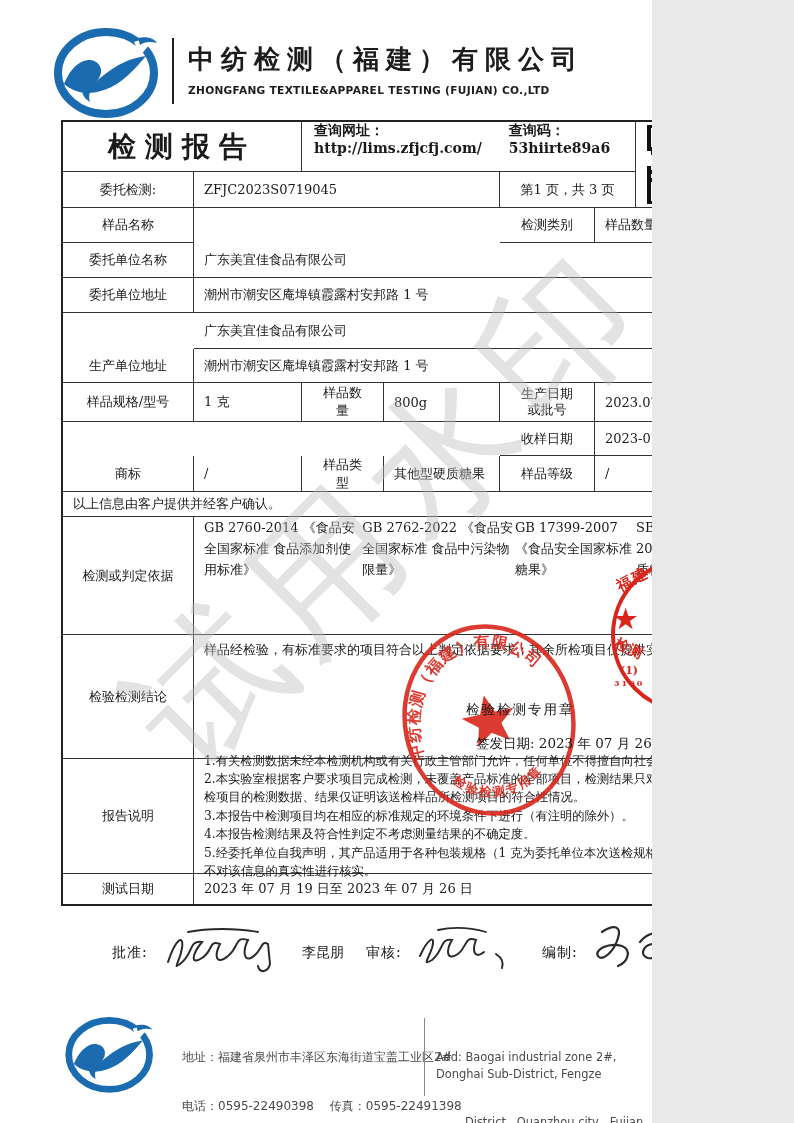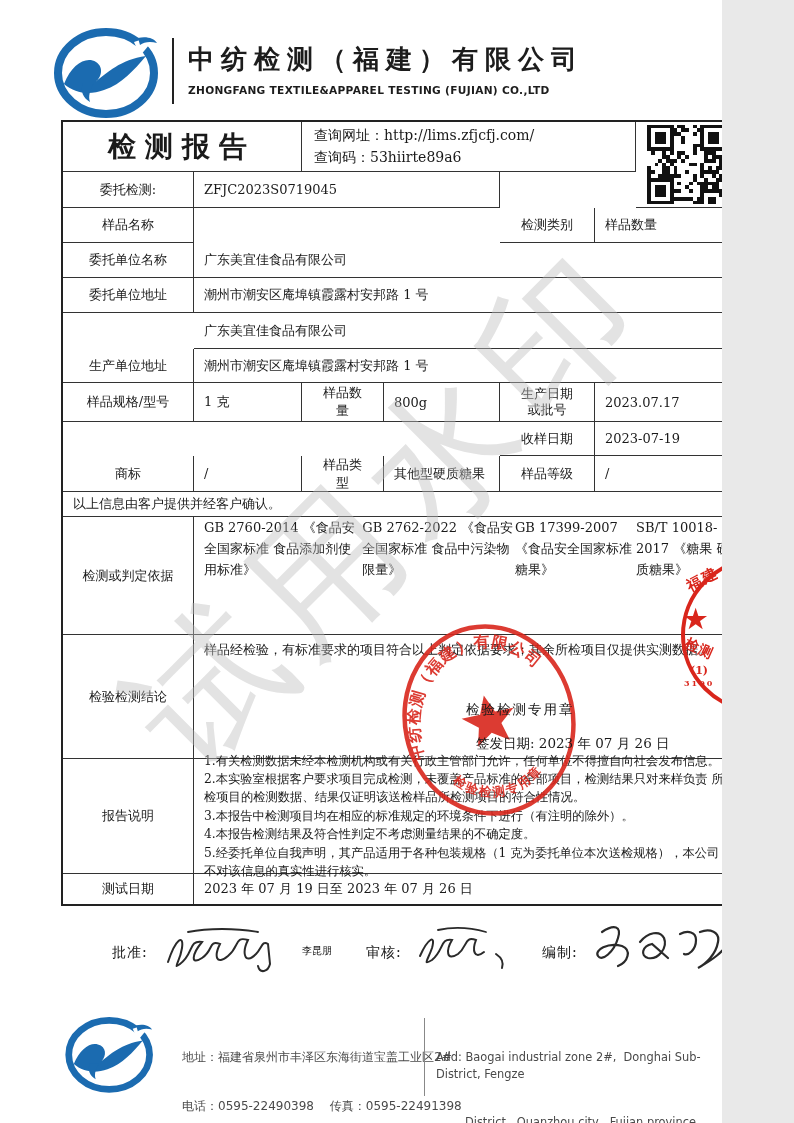--- a/index.html
+++ b/index.html
@@ -1,16 +1,16 @@
 <!DOCTYPE html>
 <html><head>
 <meta charset="utf-8">
 <style>
   html,body{margin:0;padding:0;background:#e9e9e9;}
-  .page{position:relative;width:722px;height:1123px;background:#fff;overflow:hidden;
+  .page{position:relative;width:652px;height:1123px;background:#fff;overflow:hidden;
         font-family:"DejaVu Serif","Liberation Serif",serif;color:#1a1a1a;}
   
   .logo{position:absolute;}
   .hdr-logo{left:50px;top:26px;width:114px;height:92px;}
   .hdr-divider{position:absolute;left:172px;top:38px;width:2px;height:66px;background:#222;}
   .hdr-text{position:absolute;left:188px;top:42px;font-family:"DejaVu Sans","Liberation Sans",sans-serif;}
   .hdr-cn{font-size:26px;font-weight:bold;letter-spacing:7px;color:#1c1c1c;}
   .hdr-en{font-size:10.6px;font-weight:bold;letter-spacing:.3px;margin-top:7px;color:#1c1c1c;}
   
   .rt{position:absolute;left:61px;top:120px;border:2px solid #222;display:grid;
@@ -18,21 +18,21 @@
       grid-template-rows:50px 36px 35px 35px 35px 36px 34px 39px 34px 36px 25px 118px 124px 115px 30px;
       background:#fff;}
   .c{border-right:1px solid #333;border-bottom:1px solid #333;display:flex;align-items:center;
      font-size:13px;position:relative;}
   .c.lab{justify-content:center;text-align:center;padding:0 16px;}
   .c.val{padding-left:10px;padding-right:4px;}
   .c.br0{border-right:none;}
   .c.bb0{border-bottom:none;}
   .title-cell{font-size:28px;font-weight:bold;letter-spacing:9px;justify-content:center;
               font-family:"DejaVu Sans","Liberation Sans",sans-serif;}
-  .query-cell{flex-direction:column;align-items:flex-start;justify-content:center;padding-left:12px;gap:4px;}
+  .query-cell{align-items:flex-start;justify-content:center;padding-left:12px;gap:4px;font-weight:bold;}
   .query-cell div{font-size:14px;}
   .qr-cell{justify-content:center;align-items:center;}
   .qr{position:relative;width:80px;height:80px;background:#fff;}
   .qr i{position:absolute;background:#111;}
   .small2{line-height:16px;}
   .note-cell{padding-left:8px;}
   .basis-cell{flex-direction:row;align-items:flex-start;justify-content:center;padding-left:10px;gap:1px;}
   .basis-cell div{line-height:21px;}
   .notes-cell{flex-direction:column;align-items:flex-start;justify-content:center;padding:4px 8px 4px 10px;}
   .notes-cell div{font-size:12.3px;line-height:18.4px;}
@@ -53,21 +53,21 @@
   .side-stamp .ring{position:absolute;left:7px;top:5px;width:148px;height:148px;border:4px solid #d9261c;
                     border-radius:50%;}
   .side-stamp .t{position:absolute;color:#d9261c;font-weight:bold;}
   .ss-fj{left:12px;top:18px;font-size:15px;transform:rotate(-28deg);letter-spacing:2px;}
   .ss-star{left:10px;top:52px;font-size:26px;}
   .ss-jc{left:10px;top:88px;font-size:14px;transform:rotate(24deg);letter-spacing:1px;}
   .ss-n1{left:16px;top:112px;font-size:11px;}
   .ss-n2{left:10px;top:126px;font-size:8px;letter-spacing:2px;}
   
   .sig-label{position:absolute;font-size:14px;letter-spacing:1px;}
-  .sig-printed{position:absolute;font-size:10px;}
+  .sig-printed{position:absolute;font-size:14px;}
   .sig-svg{position:absolute;}
   
   .ftr-logo{left:62px;top:1014px;width:96px;height:80px;}
   .ftr-divider{position:absolute;left:424px;top:1018px;width:1px;height:78px;background:#888;}
   .ftr-cn{position:absolute;left:182px;top:1017px;font-size:12px;line-height:16.2px;color:#4a4a4a;
           font-family:"DejaVu Sans","Liberation Sans",sans-serif;white-space:pre-wrap;}
   .ftr-en{position:absolute;left:436px;top:1017px;font-size:11.4px;line-height:16.2px;color:#4a4a4a;
           font-family:"DejaVu Sans","Liberation Sans",sans-serif;white-space:pre-wrap;}
 </style>
 </head>
@@ -319,20 +319,21 @@
           <i style="left:45.71428571428571px;top:76.19047619047619px;width:3.8095238095238093px;height:3.8095238095238093px"></i>
           <i style="left:49.52380952380952px;top:76.19047619047619px;width:3.8095238095238093px;height:3.8095238095238093px"></i>
           <i style="left:53.33333333333333px;top:76.19047619047619px;width:3.8095238095238093px;height:3.8095238095238093px"></i>
           <i style="left:60.95238095238095px;top:76.19047619047619px;width:3.8095238095238093px;height:3.8095238095238093px"></i>
           <i style="left:64.76190476190476px;top:76.19047619047619px;width:3.8095238095238093px;height:3.8095238095238093px"></i>
         </div>
     </div>
 
     <div class="c lab" style="grid-column:1/2;grid-row:2">委托检测:</div>
     <div class="c val" style="grid-column:2/5;grid-row:2">ZFJC2023S0719045</div>
+    <div class="c lab" style="grid-column:5/7;grid-row:2">第1 页，共 3 页</div>
 
     <div class="c lab" style="grid-column:1/2;grid-row:3">样品名称</div>
     <div class="c lab" style="grid-column:5/6;grid-row:3">检测类别</div>
     <div class="c val br0" style="grid-column:6/8;grid-row:3">样品数量</div>
 
     <div class="c lab" style="grid-column:1/2;grid-row:4">委托单位名称</div>
     <div class="c val br0" style="grid-column:2/8;grid-row:4">广东美宜佳食品有限公司</div>
 
     <div class="c lab" style="grid-column:1/2;grid-row:5">委托单位地址</div>
     <div class="c val br0" style="grid-column:2/8;grid-row:5">潮州市潮安区庵埠镇霞露村安邦路 1 号</div>

